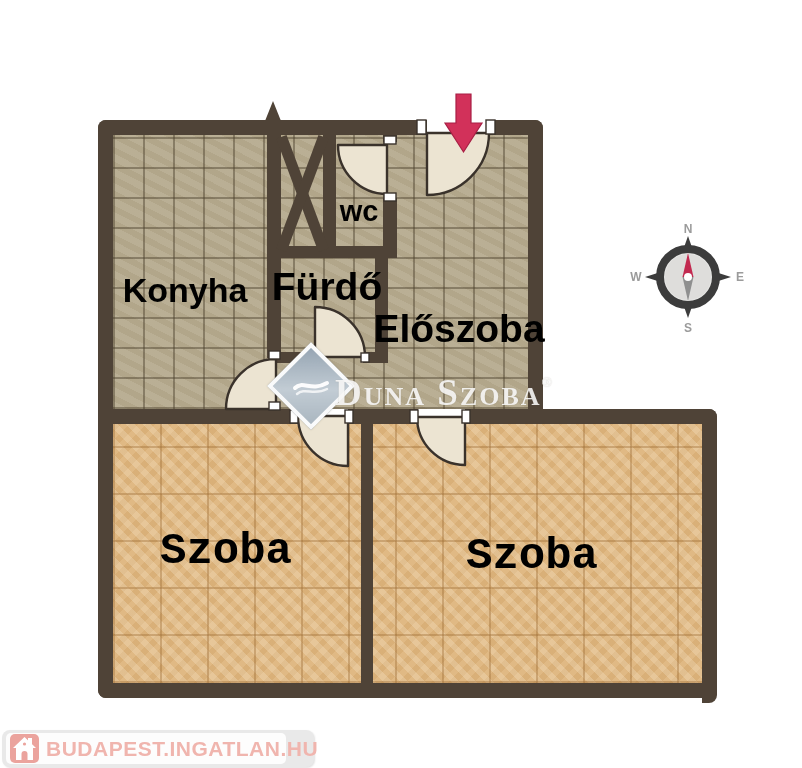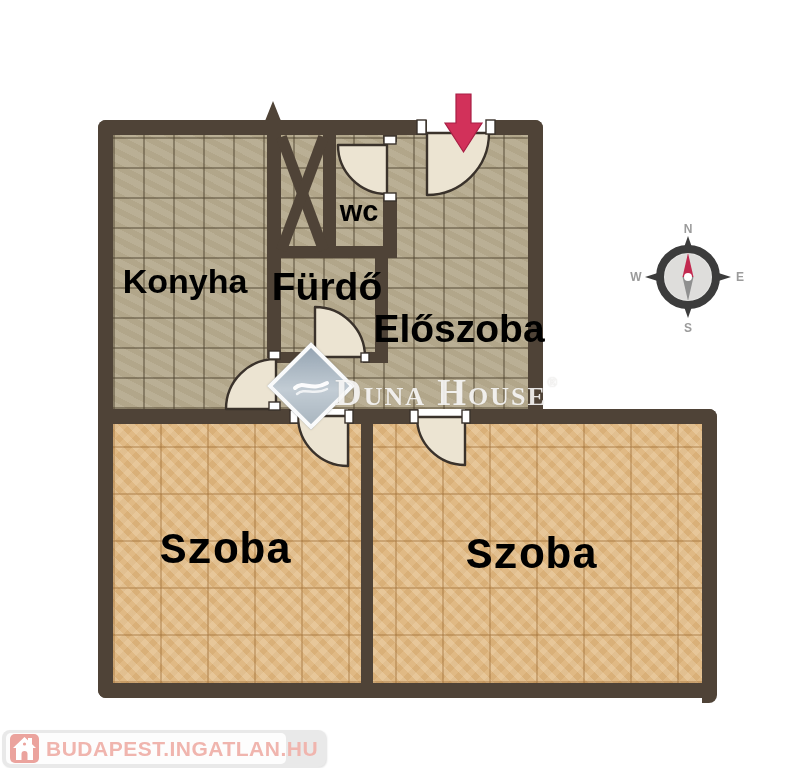--- a/index.html
+++ b/index.html
@@ -18,21 +18,21 @@
     background-image:
       repeating-linear-gradient(0deg, rgba(160,112,56,.40) 0 2px, rgba(0,0,0,0) 2px 47px),
       repeating-linear-gradient(90deg, rgba(160,112,56,.40) 0 2px, rgba(0,0,0,0) 2px 47px),
       repeating-linear-gradient(45deg, rgba(255,246,228,.22) 0 6px, rgba(0,0,0,0) 6px 12px),
       repeating-linear-gradient(135deg, rgba(197,148,84,.25) 0 6px, rgba(0,0,0,0) 6px 12px);}
 
   .w{position:absolute;background:#4f4337;}
   .xbeam{position:absolute;background:#4f4337;}
 
   .room-label{position:absolute;transform:translate(-50%,-50%);font-weight:bold;color:#000000;white-space:nowrap;}
-  .lbl-big{font-size:34px;letter-spacing:0px;}
+  .lbl-big{font-size:34px;letter-spacing:0px;margin-top:9px;}
   .lbl-mid{font-size:39px;}
   .lbl-wc{font-size:29px;}
   .lbl-szoba{font-size:44px;font-family:Liberation Mono, monospace;}
 
   .overlay{position:absolute;left:0;top:0;}
 
   
   .watermark{position:absolute;left:253px;top:351px;width:290px;height:64px;}
   .diamond{position:absolute;left:27px;top:4px;width:54px;height:54px;transform:rotate(45deg);
     background:linear-gradient(135deg,#96a5b3 0%,#c2ccd4 55%,#aab6c0 100%);
@@ -41,21 +41,21 @@
   .wm-text{position:absolute;left:82px;top:0;height:64px;line-height:64px;
     font-family:"Liberation Serif",serif;font-variant:small-caps;font-size:37px;font-weight:bold;
     color:rgba(255,255,255,.85);letter-spacing:2px;text-shadow:0 0 1px rgba(110,100,85,.35);white-space:nowrap;}
   .wm-reg{font-size:14px;vertical-align:18px;letter-spacing:0;}
 
   
   .compass{position:absolute;left:630px;top:221px;}
 
   
   .footer-bar{position:absolute;left:2px;top:730px;width:312px;height:37px;background:#e9e9e9;border-radius:8px;
-    box-shadow:1px 1px 2px rgba(0,0,0,.12);padding-left:12px;}
+    box-shadow:1px 1px 2px rgba(0,0,0,.12);}
   .footer-inner{position:absolute;left:4px;top:3px;width:280px;height:31px;background:#fdfdfd;border-radius:5px;}
   .house-badge{position:absolute;left:4px;top:1px;width:29px;height:29px;background:#eba39d;border-radius:5px;}
   .site-label{position:absolute;left:40px;top:0;height:31px;line-height:32px;font-weight:bold;font-size:21px;
     color:#f0b5ae;letter-spacing:.5px;white-space:nowrap;}
 </style>
 </head>
 <body>
 
 <div class="canvas">
 
@@ -124,21 +124,21 @@
   <div class="room-label lbl-szoba" style="left:226px;top:551px;">Szoba</div>
   <div class="room-label lbl-szoba" style="left:532px;top:556px;">Szoba</div>
 
   <div class="watermark">
     <div class="diamond">
       <svg width="48" height="48" viewBox="0 0 48 48">
         <path d="M8,26 C16,18 24,30 40,21" fill="none" stroke="rgba(255,255,255,.95)" stroke-width="4" stroke-linecap="round"></path>
         <path d="M10,32 C18,25 27,34 40,27" fill="none" stroke="rgba(255,255,255,.75)" stroke-width="2.5" stroke-linecap="round"></path>
       </svg>
     </div>
-    <div class="wm-text"><span>Duna House</span><span class="wm-reg">®</span></div>
+    <div class="wm-text"><span>Duna Szoba</span><span class="wm-reg">®</span></div>
   </div>
 
   <svg class="compass" width="116" height="114" viewBox="0 0 116 114">
     <g fill="#3c3c3c">
       <path d="M58,15 L65,35 L51,35 Z"></path>
       <path d="M58,97 L65,77 L51,77 Z"></path>
       <path d="M15,56 L37,49 L37,63 Z"></path>
       <path d="M101,56 L79,49 L79,63 Z"></path>
     </g>
     <circle cx="58" cy="56" r="28" fill="#e6e6e4" stroke="#3c3c3c" stroke-width="8"></circle>

